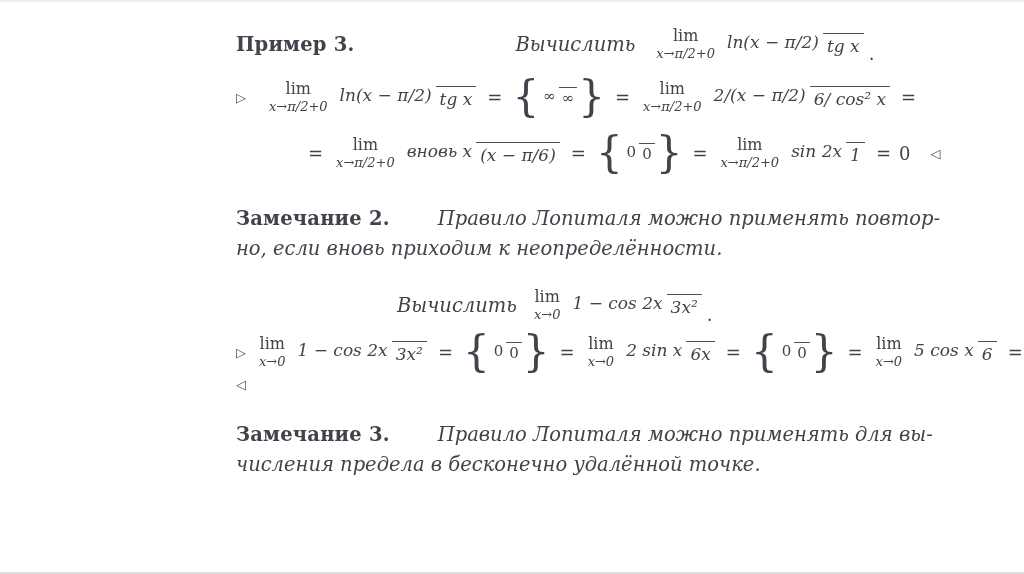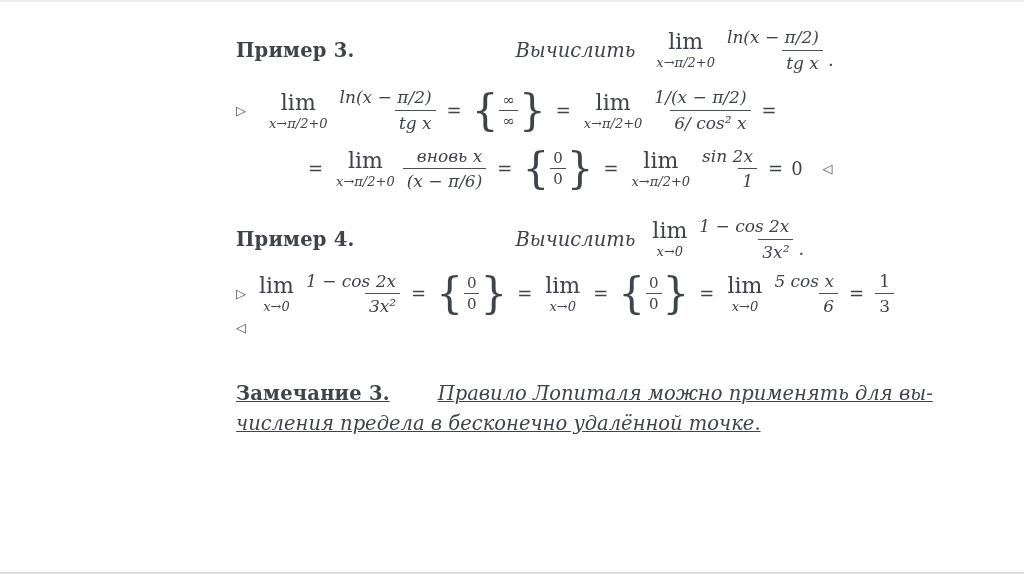--- a/index.html
+++ b/index.html
@@ -16,42 +16,42 @@
   .fline{display:flex;align-items:center;font-size:18px;white-space:nowrap;}
   .tk-sp{display:inline-block;height:1px;flex:0 0 auto;}
   .tk-h{font-weight:700;font-size:19.5px;letter-spacing:.2px;}
   .tk-it{font-style:italic;font-size:19.5px;margin-left:28px;}
   .tk-m{font-style:italic;font-size:18px;}
   .tk-m.upright-m{font-style:normal;}
   .tk-op{margin:0 8px;font-size:18px;}
   .tk-dot{font-size:18px;transform:translateY(9px);margin-left:2px;}
   .tk-tri{font-family:"DejaVu Sans","Liberation Sans",sans-serif;font-size:13px;color:#494d54;}
   .tk-lim{display:inline-flex;flex-direction:column;align-items:center;line-height:1;margin:0 5px;}
-  .lim-word{font-size:22px;text-align:right;}
+  .lim-word{font-size:16px;text-align:right;}
   .lim-sub{font-size:13px;font-style:italic;margin-top:3px;white-space:nowrap;}
-  .tk-frac{display:inline-flex;flex-direction:column;align-items:flex-end;font-style:italic;
+  .tk-frac{display:inline-flex;flex-direction:row;align-items:center;font-style:italic;
            font-size:17px;line-height:1.1;margin:0 3px;white-space:nowrap;}
   .tk-frac .num{padding:0 4px 3px;}
   .tk-frac .den{border-top:1.5px solid #4a4e55;padding:3px 4px 0;}
   .tk-frac.upright{font-style:normal;}
   .tk-bfrac{display:inline-flex;align-items:center;margin:0 2px;}
   .tk-bfrac .brace{font-size:42px;line-height:1;transform:scaleY(1.02);}
   .tk-bfrac .tk-frac{font-size:15px;margin:0 1px;}
   .tk-bfrac .tk-frac .num{padding:0 3px 2px;}
   .tk-bfrac .tk-frac .den{padding:2px 3px 0;}
   
   .step1{margin-top:16px;}
   .step2{margin-top:14px;margin-left:64px;}
   .note{margin-top:30px;line-height:29px;}
   .note-head{font-weight:700;font-size:19.5px;margin-right:48px;letter-spacing:.2px;}
   .note-body{font-style:italic;font-size:19.5px;}
   #ex4{margin-top:26px;}
   .ex4-step{margin-top:10px;}
   .close-line{margin-top:4px;}
-  #note3{margin-top:44px;text-decoration:underline;}
+  #note3{margin-top:28px;}
 </style>
 </head>
 <body>
 
 <div class="slide">
 
   <section>
     <div class="fline">
         <span class="tk-h">Пример 3.</span>
         <span class="tk-sp" style="width: 133px;"></span>
@@ -86,21 +86,21 @@
             <span class="den">∞</span>
           </span>
           <span class="brace">}</span>
         </span>
         <span class="tk-op">=</span>
         <span class="tk-lim">
           <span class="lim-word">lim</span>
           <span class="lim-sub">x→π/2+0</span>
         </span>
         <span class="tk-frac">
-          <span class="num">1/(x − π/2)</span>
+          <span class="num">2/(x − π/2)</span>
           <span class="den">6/ cos² x</span>
         </span>
         <span class="tk-op">=</span>
       </div>
     <div class="fline step2">
         <span class="tk-op">=</span>
         <span class="tk-lim">
           <span class="lim-word">lim</span>
           <span class="lim-sub">x→π/2+0</span>
         </span>
@@ -126,24 +126,27 @@
           <span class="num">sin 2x</span>
           <span class="den">1</span>
         </span>
         <span class="tk-op">=</span>
         <span class="tk-m upright-m">0</span>
         <span class="tk-sp" style="width: 20px;"></span>
         <span class="tk-tri">◁</span>
       </div>
   </section>
 
+  <section class="note">
+    <div class="note-line"><span class="note-head">Замечание 2.</span><span class="note-body">Правило Лопиталя можно применять повтор-</span></div>
+    <div class="note-line note-body">но, если вновь приходим к неопределённости.</div>
+  </section>
 
   <section id="ex4">
     <div class="fline">
-        <span class="tk-h">Пример 4.</span>
         <span class="tk-sp" style="width: 133px;"></span>
         <span class="tk-it">Вычислить</span>
         <span class="tk-sp" style="width: 12px;"></span>
         <span class="tk-lim">
           <span class="lim-word">lim</span>
           <span class="lim-sub">x→0</span>
         </span>
         <span class="tk-frac">
           <span class="num">1 − cos 2x</span>
           <span class="den">3x²</span>
@@ -168,20 +171,24 @@
             <span class="num">0</span>
             <span class="den">0</span>
           </span>
           <span class="brace">}</span>
         </span>
         <span class="tk-op">=</span>
         <span class="tk-lim">
           <span class="lim-word">lim</span>
           <span class="lim-sub">x→0</span>
         </span>
+        <span class="tk-frac">
+          <span class="num">2 sin x</span>
+          <span class="den">6x</span>
+        </span>
         <span class="tk-op">=</span>
         <span class="tk-bfrac">
           <span class="brace">{</span>
           <span class="tk-frac upright">
             <span class="num">0</span>
             <span class="den">0</span>
           </span>
           <span class="brace">}</span>
         </span>
         <span class="tk-op">=</span>

